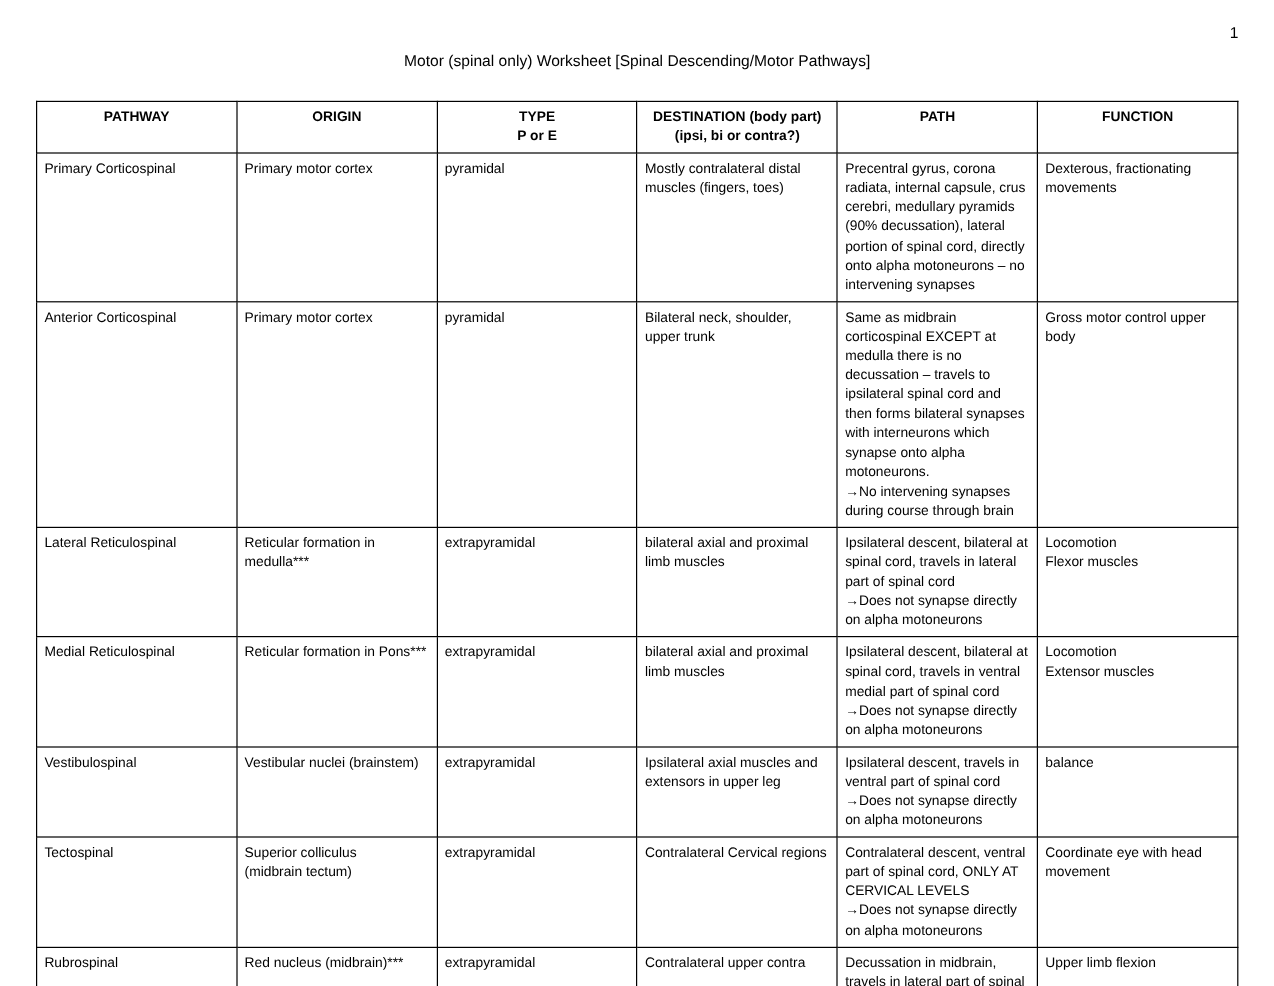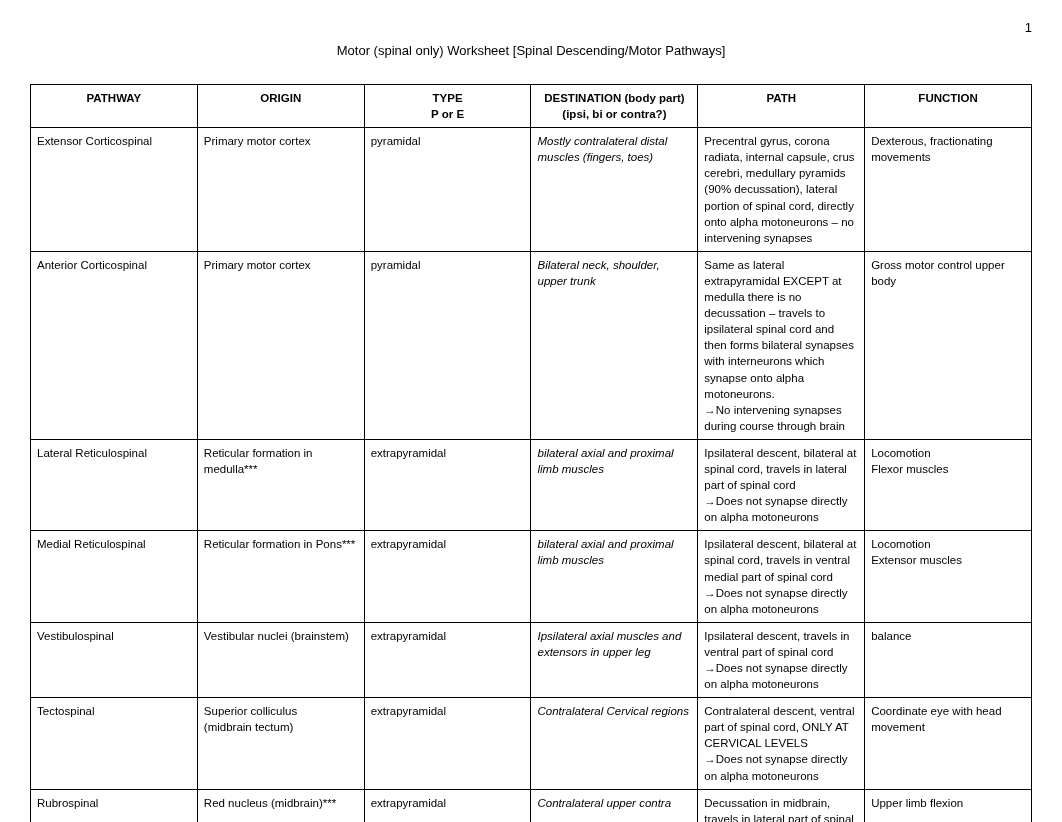--- a/index.html
+++ b/index.html
@@ -32,21 +32,21 @@
       font-size: 11.5px;
       line-height: 1.4;
     }
     th {
       text-align: center;
       font-weight: bold;
     }
     td:first-child { width: 11%; }
     td:nth-child(2) { width: 13%; }
     td:nth-child(3) { width: 10%; }
-    td:nth-child(4) { width: 14%; font-style: italic; }
+    td:nth-child(4) { width: 14%; }
     td:nth-child(5) { width: 30%; }
     td:nth-child(6) { width: 22%; }
   </style>
 </head>
 <body>
 
 <div class="page-number">1</div>
 <div class="title">Motor (spinal only) Worksheet [Spinal Descending/Motor Pathways]</div>
 
 <table>
@@ -55,33 +55,33 @@
       <th>PATHWAY</th>
       <th>ORIGIN</th>
       <th>TYPE<br>P or E</th>
       <th>DESTINATION (body part) (ipsi, bi or contra?)</th>
       <th>PATH</th>
       <th>FUNCTION</th>
     </tr>
   </thead>
   <tbody id="table-body">
   <tr>
-        <td><span>Extensor Corticospinal</span></td>
+        <td><span>Primary Corticospinal</span></td>
         <td><span>Primary motor cortex</span></td>
         <td><span>pyramidal</span></td>
         <td><span>Mostly contralateral distal muscles (fingers, toes)</span></td>
         <td><span>Precentral gyrus, corona radiata, internal capsule, crus cerebri, medullary pyramids (90% decussation), lateral portion of spinal cord, directly onto alpha motoneurons – no intervening synapses</span></td>
         <td><span>Dexterous, fractionating movements</span></td>
       </tr>
       <tr>
         <td><span>Anterior Corticospinal</span></td>
         <td><span>Primary motor cortex</span></td>
         <td><span>pyramidal</span></td>
         <td><span>Bilateral neck, shoulder, upper trunk</span></td>
-        <td><span>Same as lateral extrapyramidal EXCEPT at medulla there is no decussation – travels to ipsilateral spinal cord and then forms bilateral synapses with interneurons which synapse onto alpha motoneurons.</span><br><span>→No intervening synapses during course through brain</span></td>
+        <td><span>Same as midbrain corticospinal EXCEPT at medulla there is no decussation – travels to ipsilateral spinal cord and then forms bilateral synapses with interneurons which synapse onto alpha motoneurons.</span><br><span>→No intervening synapses during course through brain</span></td>
         <td><span>Gross motor control upper body</span></td>
       </tr>
       <tr>
         <td><span>Lateral Reticulospinal</span></td>
         <td><span>Reticular formation in medulla***</span></td>
         <td><span>extrapyramidal</span></td>
         <td><span>bilateral axial and proximal limb muscles</span></td>
         <td><span>Ipsilateral descent, bilateral at spinal cord, travels in lateral part of spinal cord</span><br><span>→Does not synapse directly on alpha motoneurons</span></td>
         <td><span>Locomotion</span><br><span>Flexor muscles</span></td>
       </tr>

